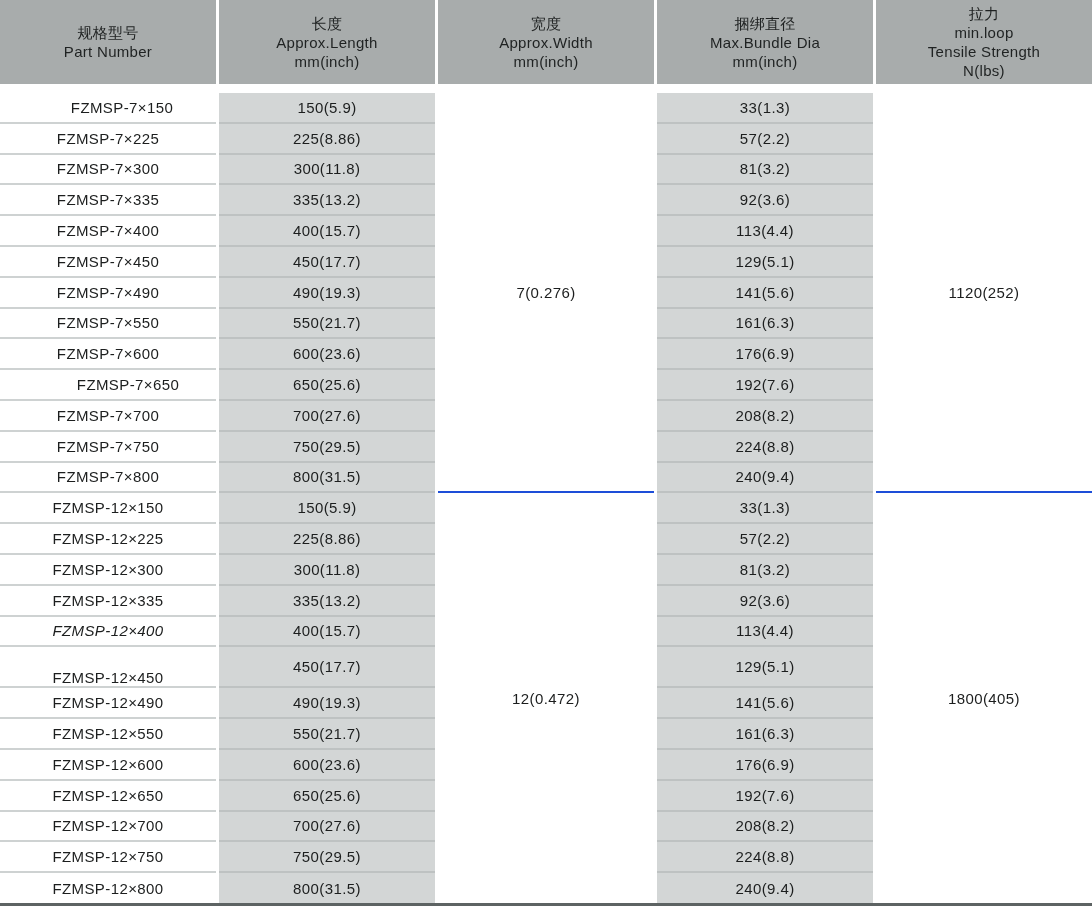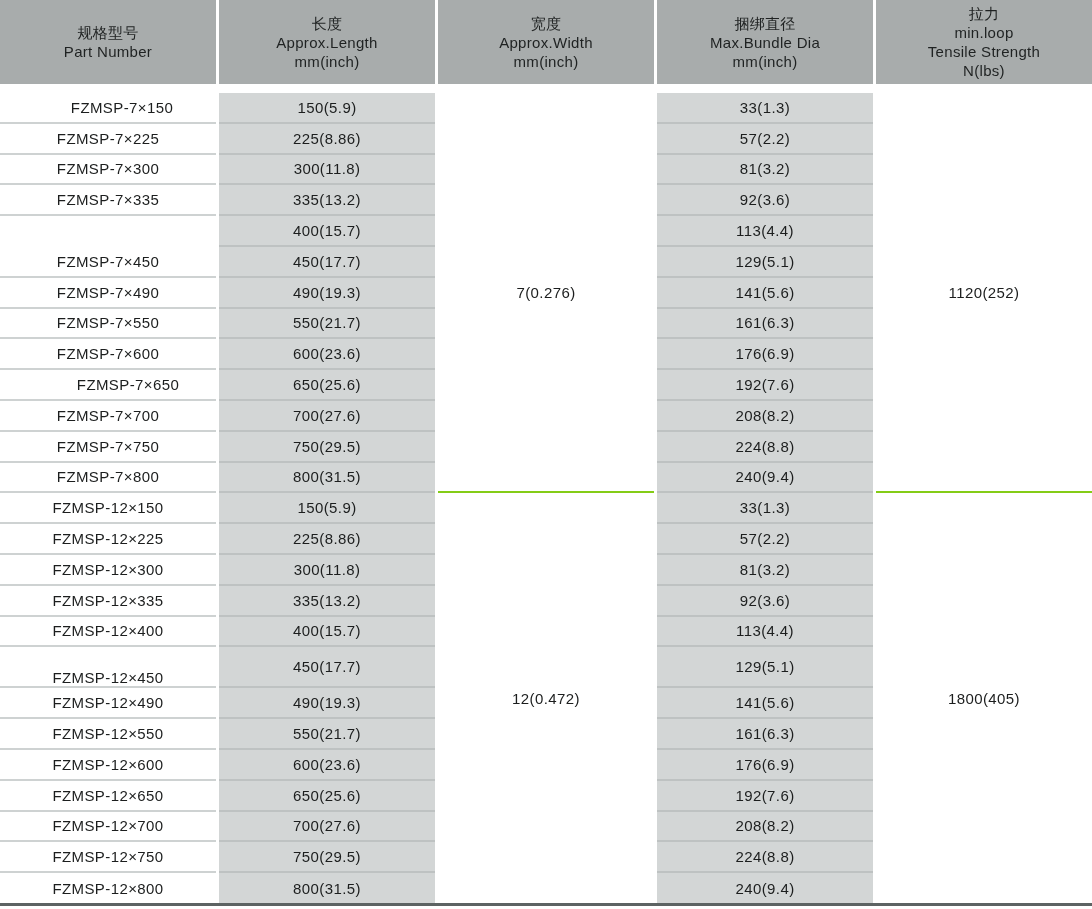--- a/index.html
+++ b/index.html
@@ -48,21 +48,21 @@
   .part-cell {
     background: #ffffff;
     border-bottom: 2px solid #ced2d2;
   }
   .gray-cell {
     background: #d3d6d6;
     border-bottom: 2px solid #bec2c2;
   }
   .merged-cell {
     background: #ffffff;
-    border-bottom: 2px solid #84cc16;
+    border-bottom: 2px solid #1d4ed8;
   }
   .no-bottom {
     border-bottom: none !important;
   }
   .bottom-bar {
     position: absolute;
     left: 0;
     right: 0;
     bottom: 3px;
     height: 3px;
@@ -104,20 +104,21 @@
       <div class="cell gray-cell" style="grid-area: 3 / 4;">33(1.3)</div>
       <div class="cell part-cell" style="grid-area: 4 / 1;">FZMSP-7×225</div>
       <div class="cell gray-cell" style="grid-area: 4 / 2;">225(8.86)</div>
       <div class="cell gray-cell" style="grid-area: 4 / 4;">57(2.2)</div>
       <div class="cell part-cell" style="grid-area: 5 / 1;">FZMSP-7×300</div>
       <div class="cell gray-cell" style="grid-area: 5 / 2;">300(11.8)</div>
       <div class="cell gray-cell" style="grid-area: 5 / 4;">81(3.2)</div>
       <div class="cell part-cell" style="grid-area: 6 / 1;">FZMSP-7×335</div>
       <div class="cell gray-cell" style="grid-area: 6 / 2;">335(13.2)</div>
       <div class="cell gray-cell" style="grid-area: 6 / 4;">92(3.6)</div>
+      <div class="cell part-cell" style="grid-area: 7 / 1;">FZMSP-7×400</div>
       <div class="cell gray-cell" style="grid-area: 7 / 2;">400(15.7)</div>
       <div class="cell gray-cell" style="grid-area: 7 / 4;">113(4.4)</div>
       <div class="cell part-cell" style="grid-area: 8 / 1;">FZMSP-7×450</div>
       <div class="cell gray-cell" style="grid-area: 8 / 2;">450(17.7)</div>
       <div class="cell gray-cell" style="grid-area: 8 / 4;">129(5.1)</div>
       <div class="cell part-cell" style="grid-area: 9 / 1;">FZMSP-7×490</div>
       <div class="cell gray-cell" style="grid-area: 9 / 2;">490(19.3)</div>
       <div class="cell gray-cell" style="grid-area: 9 / 4;">141(5.6)</div>
       <div class="cell part-cell" style="grid-area: 10 / 1;">FZMSP-7×550</div>
       <div class="cell gray-cell" style="grid-area: 10 / 2;">550(21.7)</div>
@@ -144,21 +145,21 @@
       <div class="cell gray-cell" style="grid-area: 16 / 4;">33(1.3)</div>
       <div class="cell part-cell" style="grid-area: 17 / 1;">FZMSP-12×225</div>
       <div class="cell gray-cell" style="grid-area: 17 / 2;">225(8.86)</div>
       <div class="cell gray-cell" style="grid-area: 17 / 4;">57(2.2)</div>
       <div class="cell part-cell" style="grid-area: 18 / 1;">FZMSP-12×300</div>
       <div class="cell gray-cell" style="grid-area: 18 / 2;">300(11.8)</div>
       <div class="cell gray-cell" style="grid-area: 18 / 4;">81(3.2)</div>
       <div class="cell part-cell" style="grid-area: 19 / 1;">FZMSP-12×335</div>
       <div class="cell gray-cell" style="grid-area: 19 / 2;">335(13.2)</div>
       <div class="cell gray-cell" style="grid-area: 19 / 4;">92(3.6)</div>
-      <div class="cell part-cell" style="grid-area: 20 / 1;">FZMSP-12×400</div>
+      <div class="cell part-cell" style="grid-area: 20 / 1; font-style: italic;">FZMSP-12×400</div>
       <div class="cell gray-cell" style="grid-area: 20 / 2;">400(15.7)</div>
       <div class="cell gray-cell" style="grid-area: 20 / 4;">113(4.4)</div>
       <div class="cell part-cell" style="grid-area: 21 / 1; margin-top: 22px;">FZMSP-12×450</div>
       <div class="cell gray-cell" style="grid-area: 21 / 2;">450(17.7)</div>
       <div class="cell gray-cell" style="grid-area: 21 / 4;">129(5.1)</div>
       <div class="cell part-cell" style="grid-area: 22 / 1;">FZMSP-12×490</div>
       <div class="cell gray-cell" style="grid-area: 22 / 2;">490(19.3)</div>
       <div class="cell gray-cell" style="grid-area: 22 / 4;">141(5.6)</div>
       <div class="cell part-cell" style="grid-area: 23 / 1;">FZMSP-12×550</div>
       <div class="cell gray-cell" style="grid-area: 23 / 2;">550(21.7)</div>

